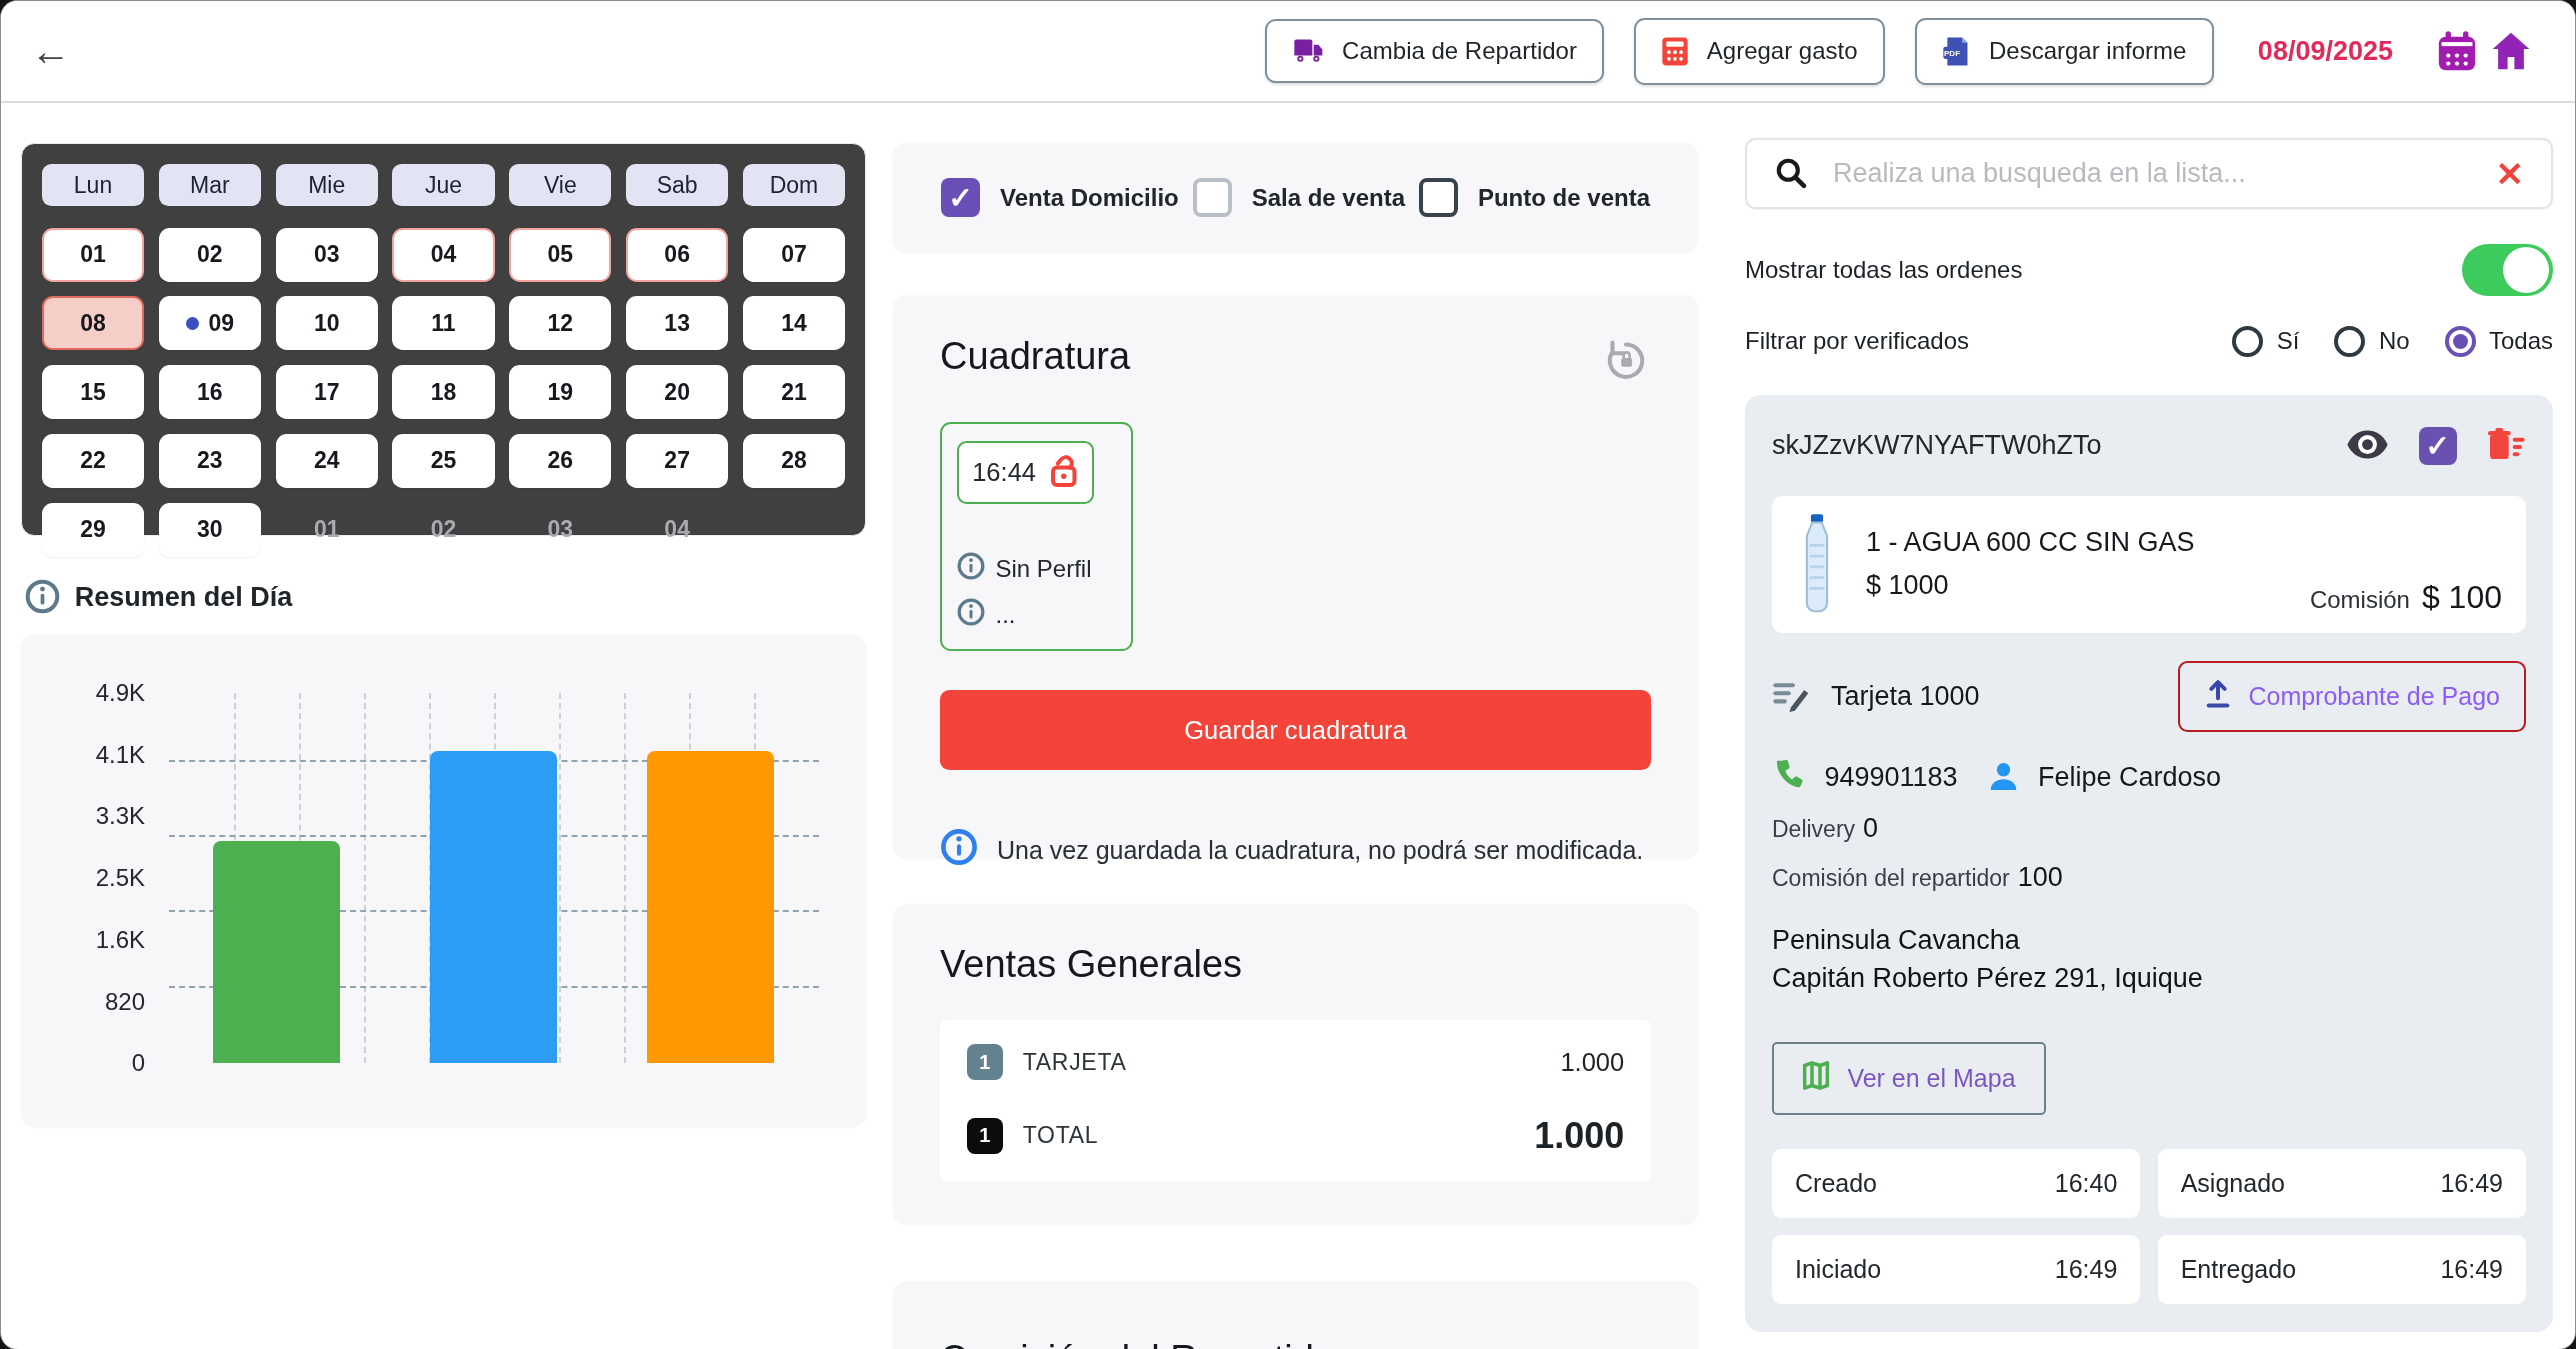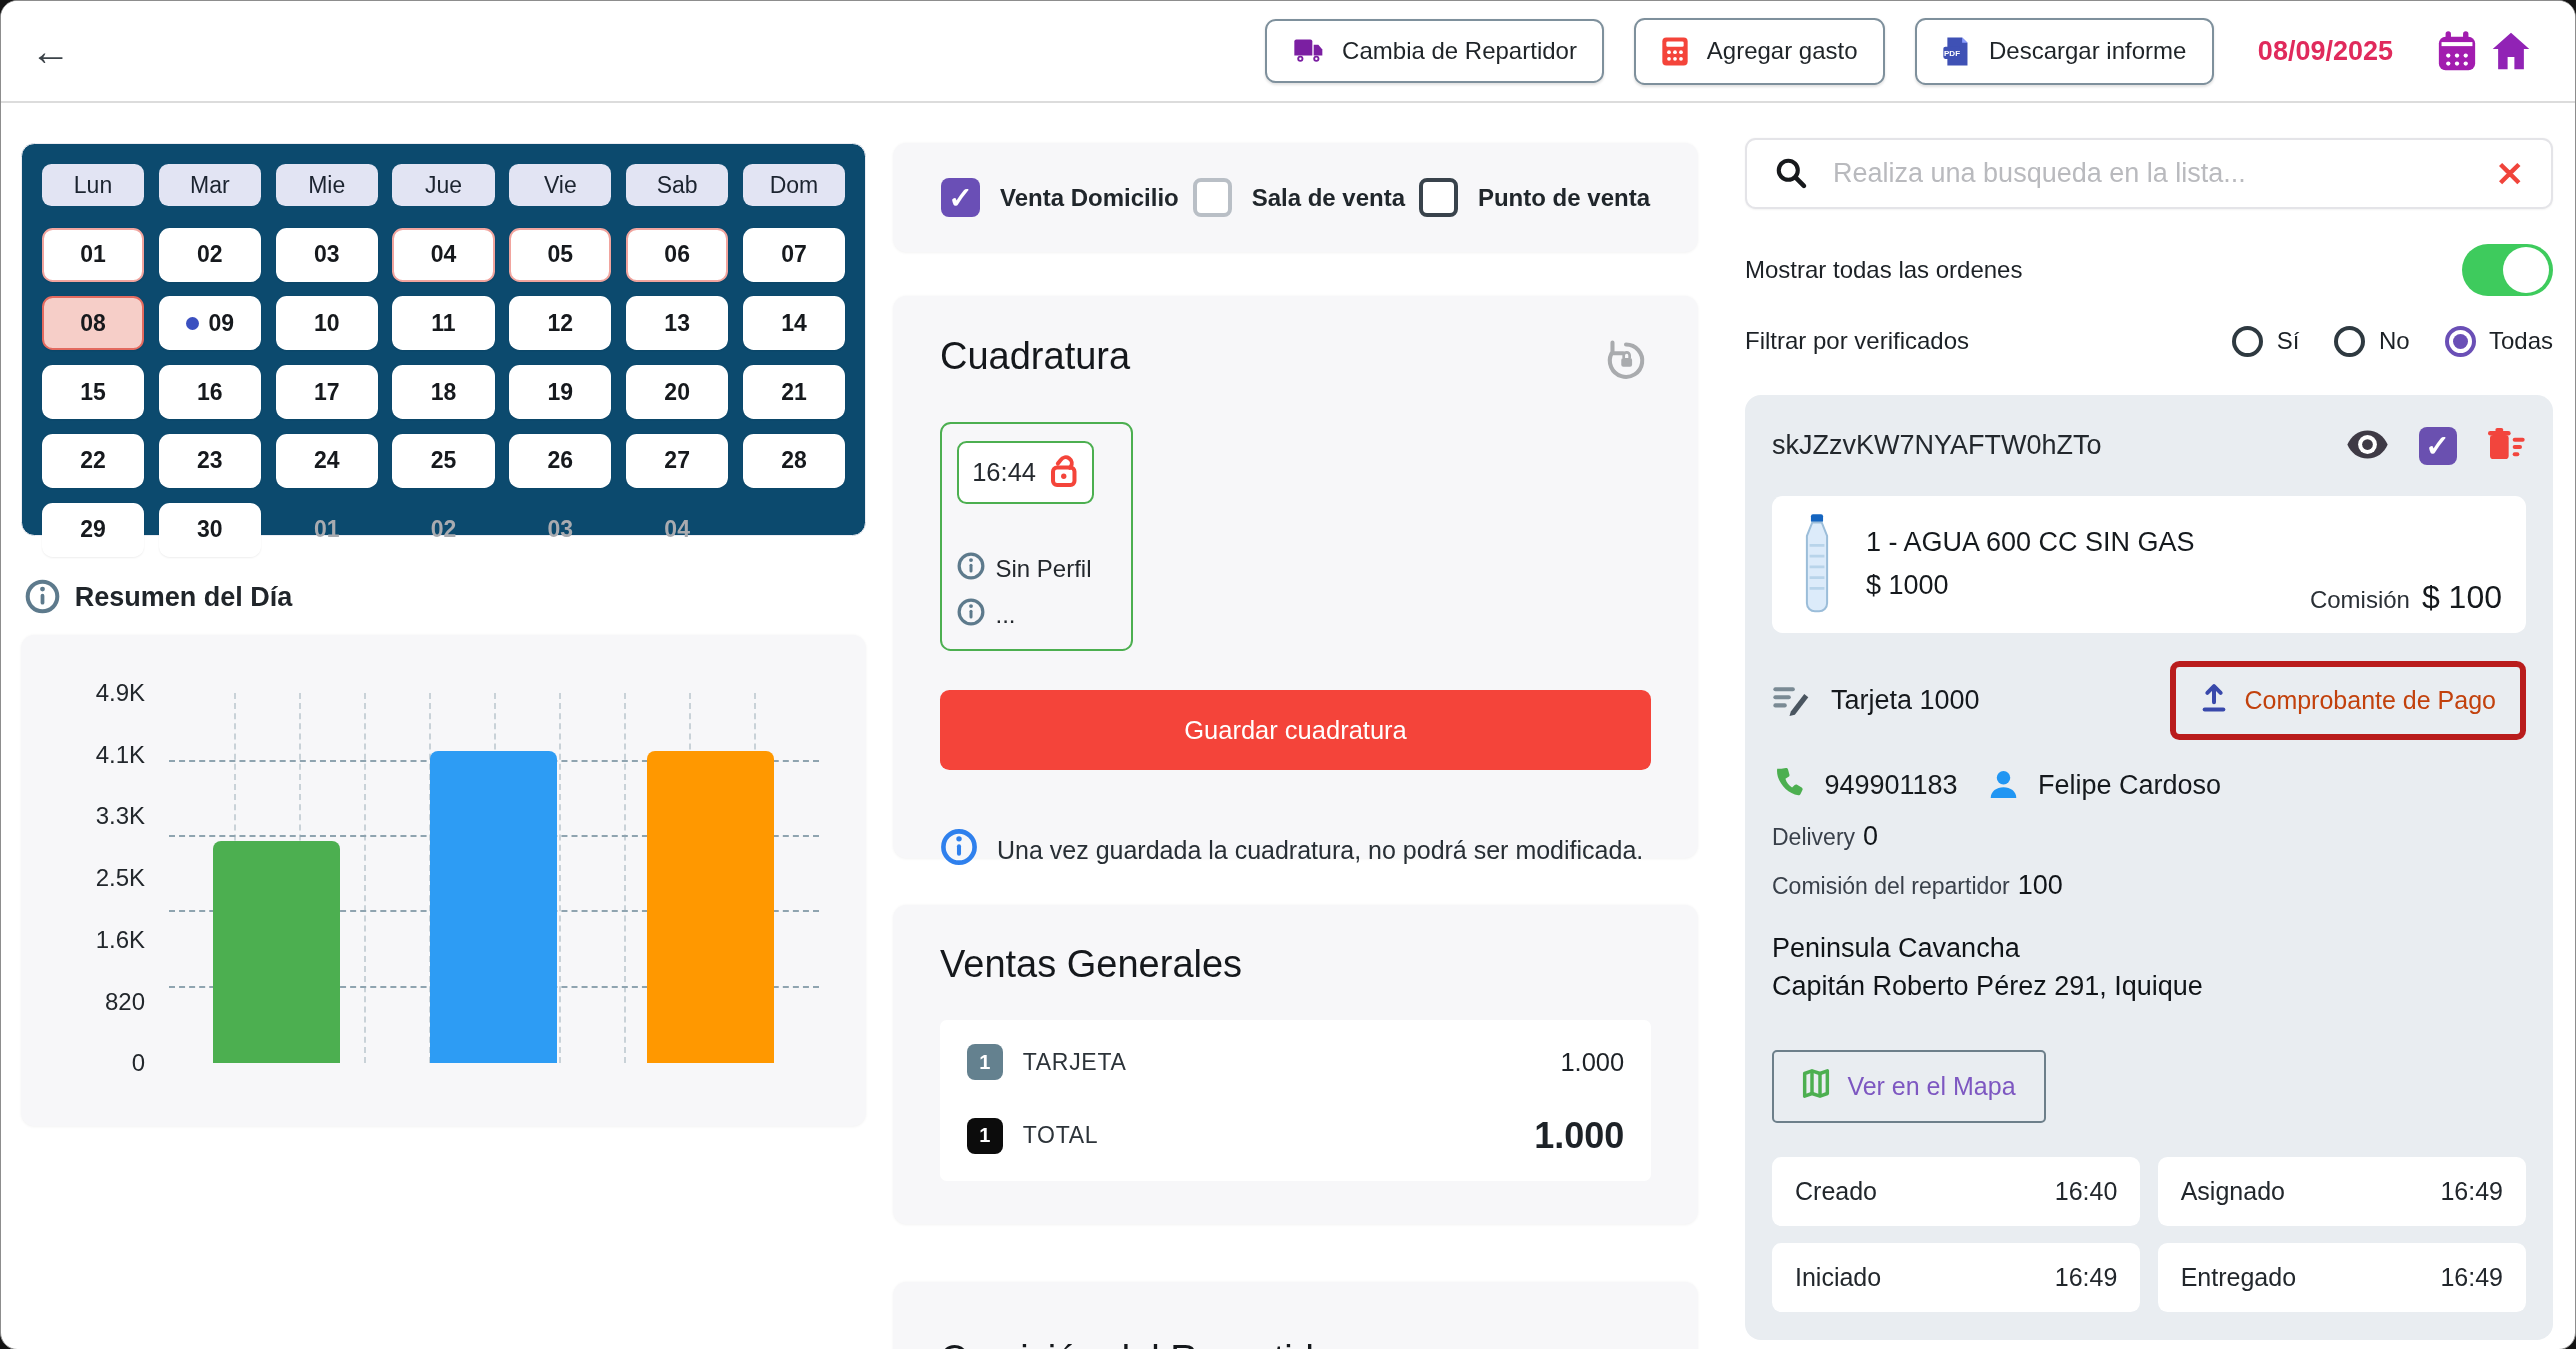--- a/index.html
+++ b/index.html
@@ -18,21 +18,21 @@
   .tb-btn svg{display:block;}
   .tb-date{color:#e02a5c;font-size:27px;font-weight:700;margin:0 31px 0 44px;}
   .tb-icon{margin-left:12px;cursor:pointer;display:flex;align-items:center;}
   
   .content{position:relative;height:1245px;}
   .col-left{position:absolute;left:20px;top:40px;width:845px;}
   .col-mid{position:absolute;left:892px;top:40px;width:805px;}
   .col-right{position:absolute;left:1744px;top:35px;width:808px;}
   .card{background:#f7f7f9;border-radius:13.4px;box-shadow:0 0.7px 2.7px rgba(0,0,0,.05);}
   
-  .cal-card{background:#0c4a6e;border:1.3px solid #ececf2;border-radius:13.4px;padding:20px;height:393px;}
+  .cal-card{background:#404040;border:1.3px solid #ececf2;border-radius:13.4px;padding:20px;height:393px;}
   .day-headers{display:grid;grid-template-columns:repeat(7,1fr);gap:14.8px;}
   .day-pill{height:42px;background:#e2e4f3;border-radius:9.4px;display:flex;align-items:center;
             justify-content:center;font-size:23px;color:#1c2430;}
   .cal-grid{display:grid;grid-template-columns:repeat(7,1fr);gap:14.8px;margin-top:21.5px;}
   .day-cell{height:54px;background:#fff;border-radius:10.7px;display:flex;align-items:center;
             justify-content:center;font-size:23px;font-weight:700;color:#16191d;
             box-shadow:0 0.7px 2px rgba(0,0,0,.07);border:2px solid transparent;cursor:pointer;}
   .day-cell.outlined{border-color:#f1a49e;}
   .day-cell.selected{background:#f6cec8;border-color:#e36a5f;}
   .day-cell.muted{background:transparent;box-shadow:none;color:#a9abb0;cursor:default;}
@@ -113,22 +113,22 @@
                    justify-content:center;color:#fff;font-size:29.5px;font-weight:700;}
   .product-row{margin-top:31px;background:#fff;border-radius:10.7px;padding:17.4px 24px;display:flex;align-items:center;}
   .prod-info{margin-left:28px;}
   .prod-name{font-size:27px;color:#15191d;}
   .prod-price{font-size:27px;color:#15191d;margin-top:12px;}
   .prod-comm{margin-left:auto;align-self:flex-end;display:flex;align-items:baseline;gap:12px;}
   .comm-label{font-size:24px;color:#2a3036;}
   .comm-value{font-size:32px;color:#15191d;}
   .payment-row{margin-top:28px;display:flex;align-items:center;}
   .pay-text{font-size:27px;color:#15191d;margin-left:20px;}
-  .receipt-btn{margin-left:auto;display:flex;align-items:center;gap:16px;border:6px solid #b91c1c;
-               border-radius:9.4px;padding:14.8px 24px;font-size:25px;color:#c2410c;cursor:pointer;background:transparent;}
+  .receipt-btn{margin-left:auto;display:flex;align-items:center;gap:16px;border:2px solid #b91c1c;
+               border-radius:9.4px;padding:14.8px 24px;font-size:25px;color:#8b5cf6;cursor:pointer;background:transparent;}
   .contact-row{margin-top:27px;display:flex;align-items:center;}
   .contact-text{font-size:27px;color:#15191d;margin-left:17.4px;}
   .contact-person{display:flex;align-items:center;margin-left:28px;}
   .kv-line{margin-top:17.4px;font-size:23px;color:#39404a;}
   .kv-line .kv-value{font-size:27px;color:#101418;margin-left:8px;}
   .address{margin-top:29.5px;font-size:27px;color:#101418;line-height:1.4;}
   .map-btn{margin-top:44px;display:inline-flex;align-items:center;gap:17.4px;border:2px solid #6d7f8a;
            border-radius:5px;padding:16px 28px;font-size:25px;color:#7d57c1;cursor:pointer;background:transparent;}
   .times-grid{margin-top:34px;display:grid;grid-template-columns:1fr 1fr;gap:17.4px;}
   .time-pill{background:#fff;border-radius:9.4px;padding:20px 23px;display:flex;align-items:center;

